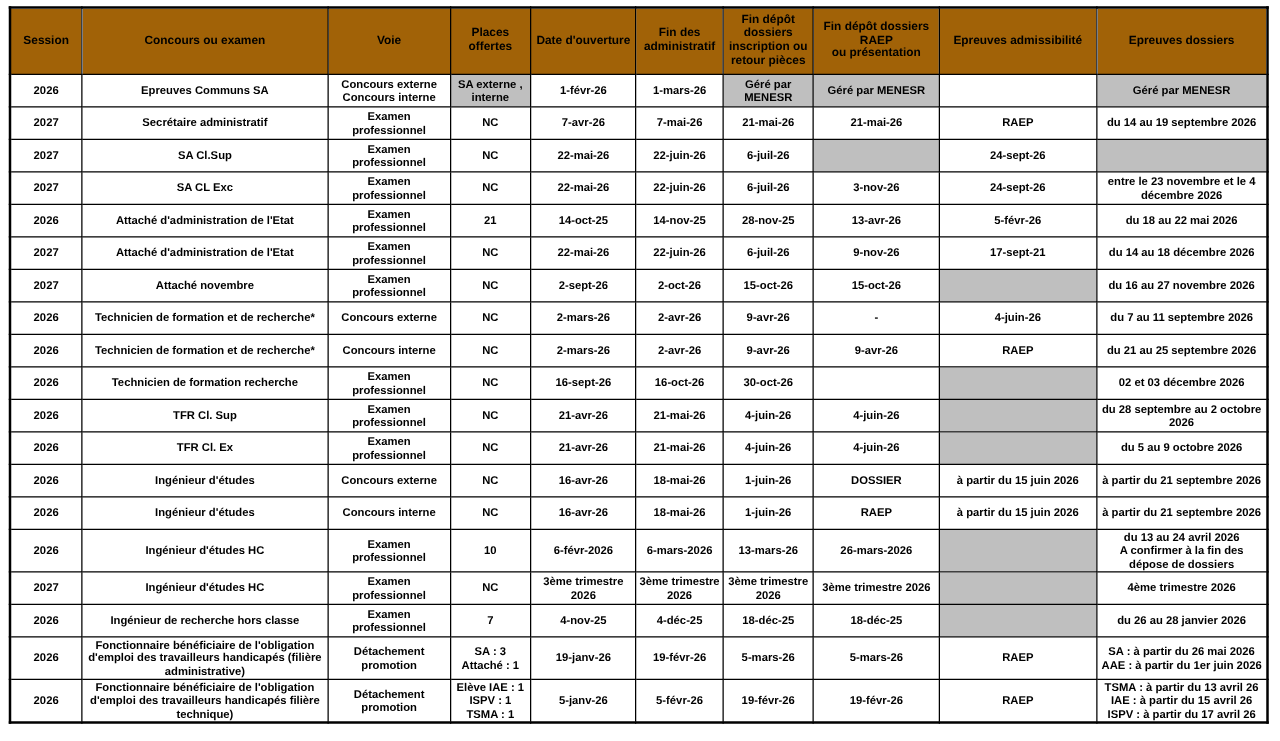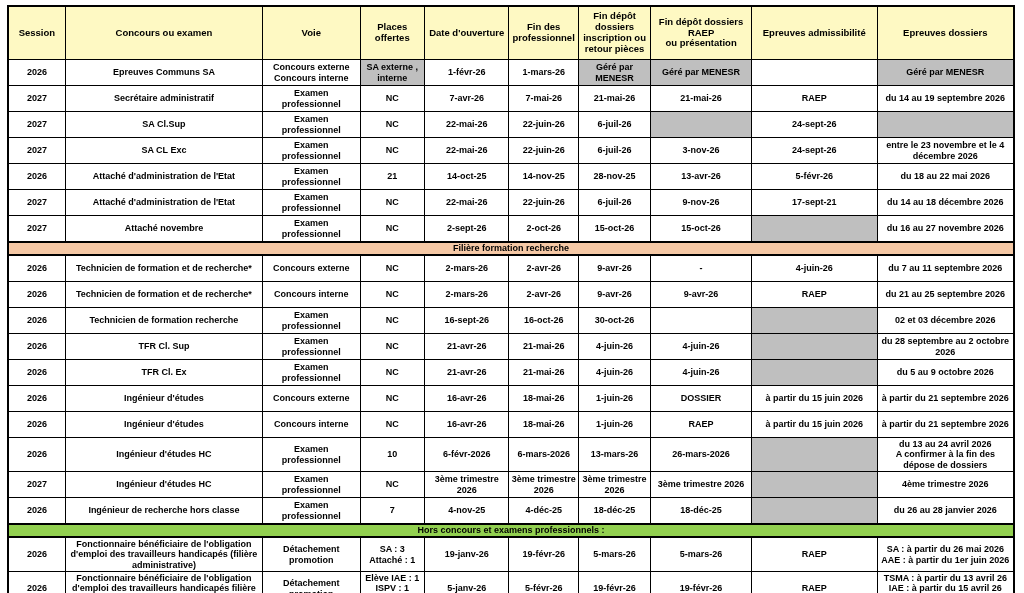--- a/index.html
+++ b/index.html
@@ -29,21 +29,21 @@
     font-size: 9px;
     font-weight: bold;
     text-align: center;
     vertical-align: middle;
     padding: 1px 2px;
     line-height: 1.15;
     white-space: pre-line;
     overflow: hidden;
   }
   th {
-    background: #fef9c3;
+    background: #a16207;
     height: 50px;
     font-size: 9.5px;
   }
   td { height: 23px; }
   td.gray { background: #BFBFBF; }
   tr.section td {
     height: 11px;
     border-top: 2px solid #000;
     border-bottom: 2px solid #000;
     padding: 0 2px;
@@ -68,21 +68,21 @@
       <col style="width:12.5%">
       <col style="width:13.6%">
     </colgroup>
     <thead id="thead">
         <tr>
           <th>Session</th>
           <th>Concours ou examen</th>
           <th>Voie</th>
           <th>Places offertes</th>
           <th>Date d'ouverture</th>
-          <th>Fin des professionnel</th>
+          <th>Fin des administratif</th>
           <th>Fin dépôt
 dossiers
 inscription ou
 retour pièces</th>
           <th>Fin dépôt dossiers RAEP
 ou présentation</th>
           <th>Epreuves admissibilité</th>
           <th>Epreuves dossiers</th>
         </tr>
       </thead>
@@ -166,23 +166,20 @@
           <td>Attaché novembre</td>
           <td>Examen professionnel</td>
           <td>NC</td>
           <td>2-sept-26</td>
           <td>2-oct-26</td>
           <td>15-oct-26</td>
           <td>15-oct-26</td>
           <td class="gray"></td>
           <td>du 16 au 27 novembre 2026</td>
         </tr>
-        <tr class="section peach">
-          <td colspan="10">Filière formation recherche</td>
-        </tr>
         <tr>
           <td>2026</td>
           <td>Technicien de formation et de recherche*</td>
           <td>Concours externe</td>
           <td>NC</td>
           <td>2-mars-26</td>
           <td>2-avr-26</td>
           <td>9-avr-26</td>
           <td>-</td>
           <td>4-juin-26</td>
@@ -289,23 +286,20 @@
           <td>2026</td>
           <td>Ingénieur de recherche hors classe</td>
           <td>Examen professionnel</td>
           <td>7</td>
           <td>4-nov-25</td>
           <td>4-déc-25</td>
           <td>18-déc-25</td>
           <td>18-déc-25</td>
           <td class="gray"></td>
           <td>du 26 au 28 janvier 2026</td>
-        </tr>
-        <tr class="section green">
-          <td colspan="10">Hors concours et examens professionnels :</td>
         </tr>
         <tr>
           <td>2026</td>
           <td>Fonctionnaire bénéficiaire de l'obligation d'emploi des travailleurs handicapés (filière administrative)</td>
           <td>Détachement promotion</td>
           <td>SA : 3
 Attaché : 1</td>
           <td>19-janv-26</td>
           <td>19-févr-26</td>
           <td>5-mars-26</td>

